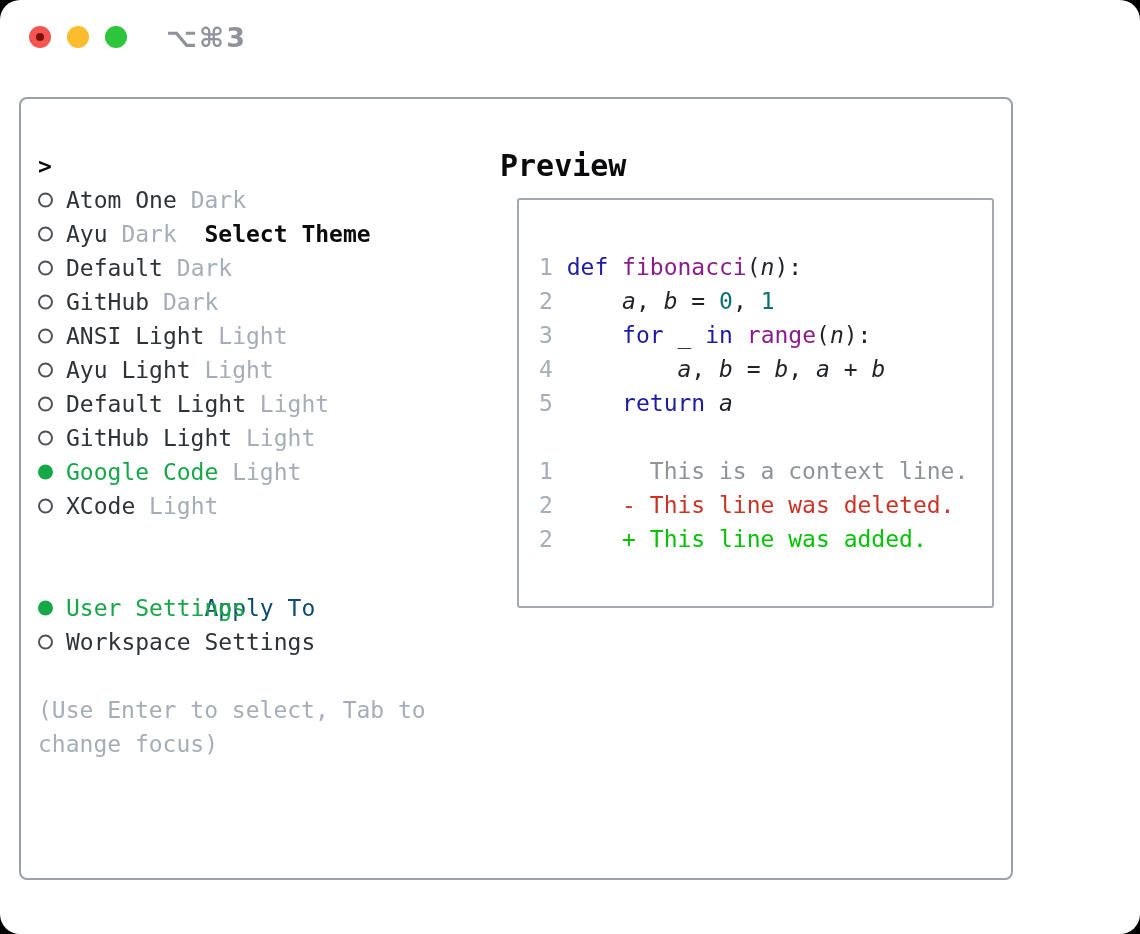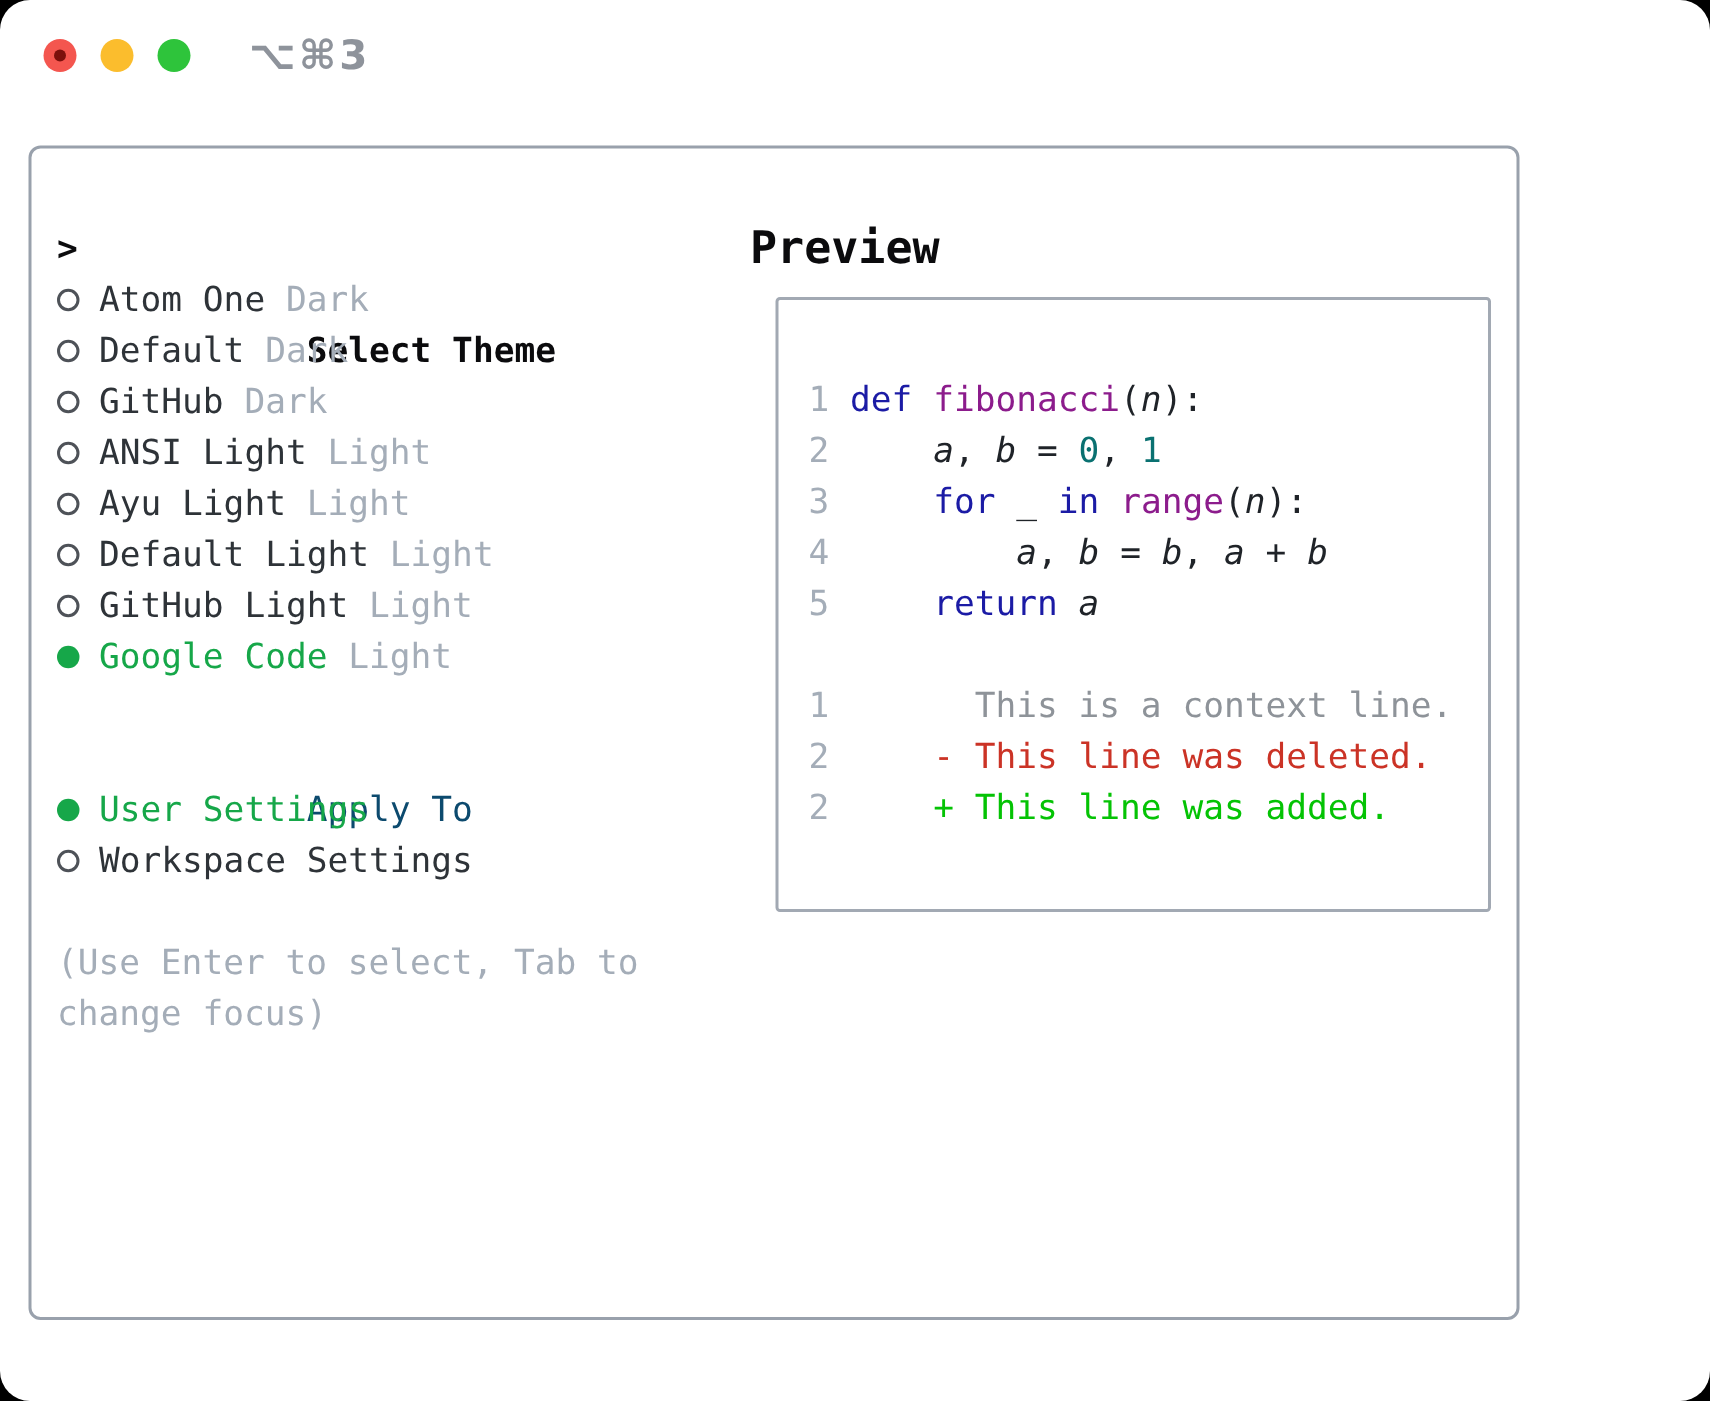--- a/index.html
+++ b/index.html
@@ -72,27 +72,29 @@
 
     <div class="panel">
 
       <div class="leftcol">
         <div class="row">
           <span class="prompt">&gt;</span>
           <span class="hdr">Select Theme</span>
         </div>
         <div id="themeRows">
             <div class="row"><span class="marker circle-open"></span><span class="name">Atom One</span><span class="variant"> Dark</span></div>
+            <div class="row"><span class="marker circle-open"></span><span class="name">Ayu</span><span class="variant"> Dark</span></div>
             <div class="row"><span class="marker circle-open"></span><span class="name">Default</span><span class="variant"> Dark</span></div>
             <div class="row"><span class="marker circle-open"></span><span class="name">GitHub</span><span class="variant"> Dark</span></div>
             <div class="row"><span class="marker circle-open"></span><span class="name">ANSI Light</span><span class="variant"> Light</span></div>
             <div class="row"><span class="marker circle-open"></span><span class="name">Ayu Light</span><span class="variant"> Light</span></div>
             <div class="row"><span class="marker circle-open"></span><span class="name">Default Light</span><span class="variant"> Light</span></div>
             <div class="row"><span class="marker circle-open"></span><span class="name">GitHub Light</span><span class="variant"> Light</span></div>
             <div class="row"><span class="marker circle-filled"></span><span class="name sel">Google Code</span><span class="variant"> Light</span></div>
+            <div class="row"><span class="marker circle-open"></span><span class="name">XCode</span><span class="variant"> Light</span></div>
           </div>
         <div class="spacer"></div>
         <div class="row">
           <span class="apply-label">Apply To</span>
         </div>
         <div id="applyRows">
             <div class="row"><span class="marker circle-filled"></span><span class="opt-label sel">User Settings</span></div>
             <div class="row"><span class="marker circle-open"></span><span class="opt-label">Workspace Settings</span></div>
           </div>
         <div class="spacer"></div>

